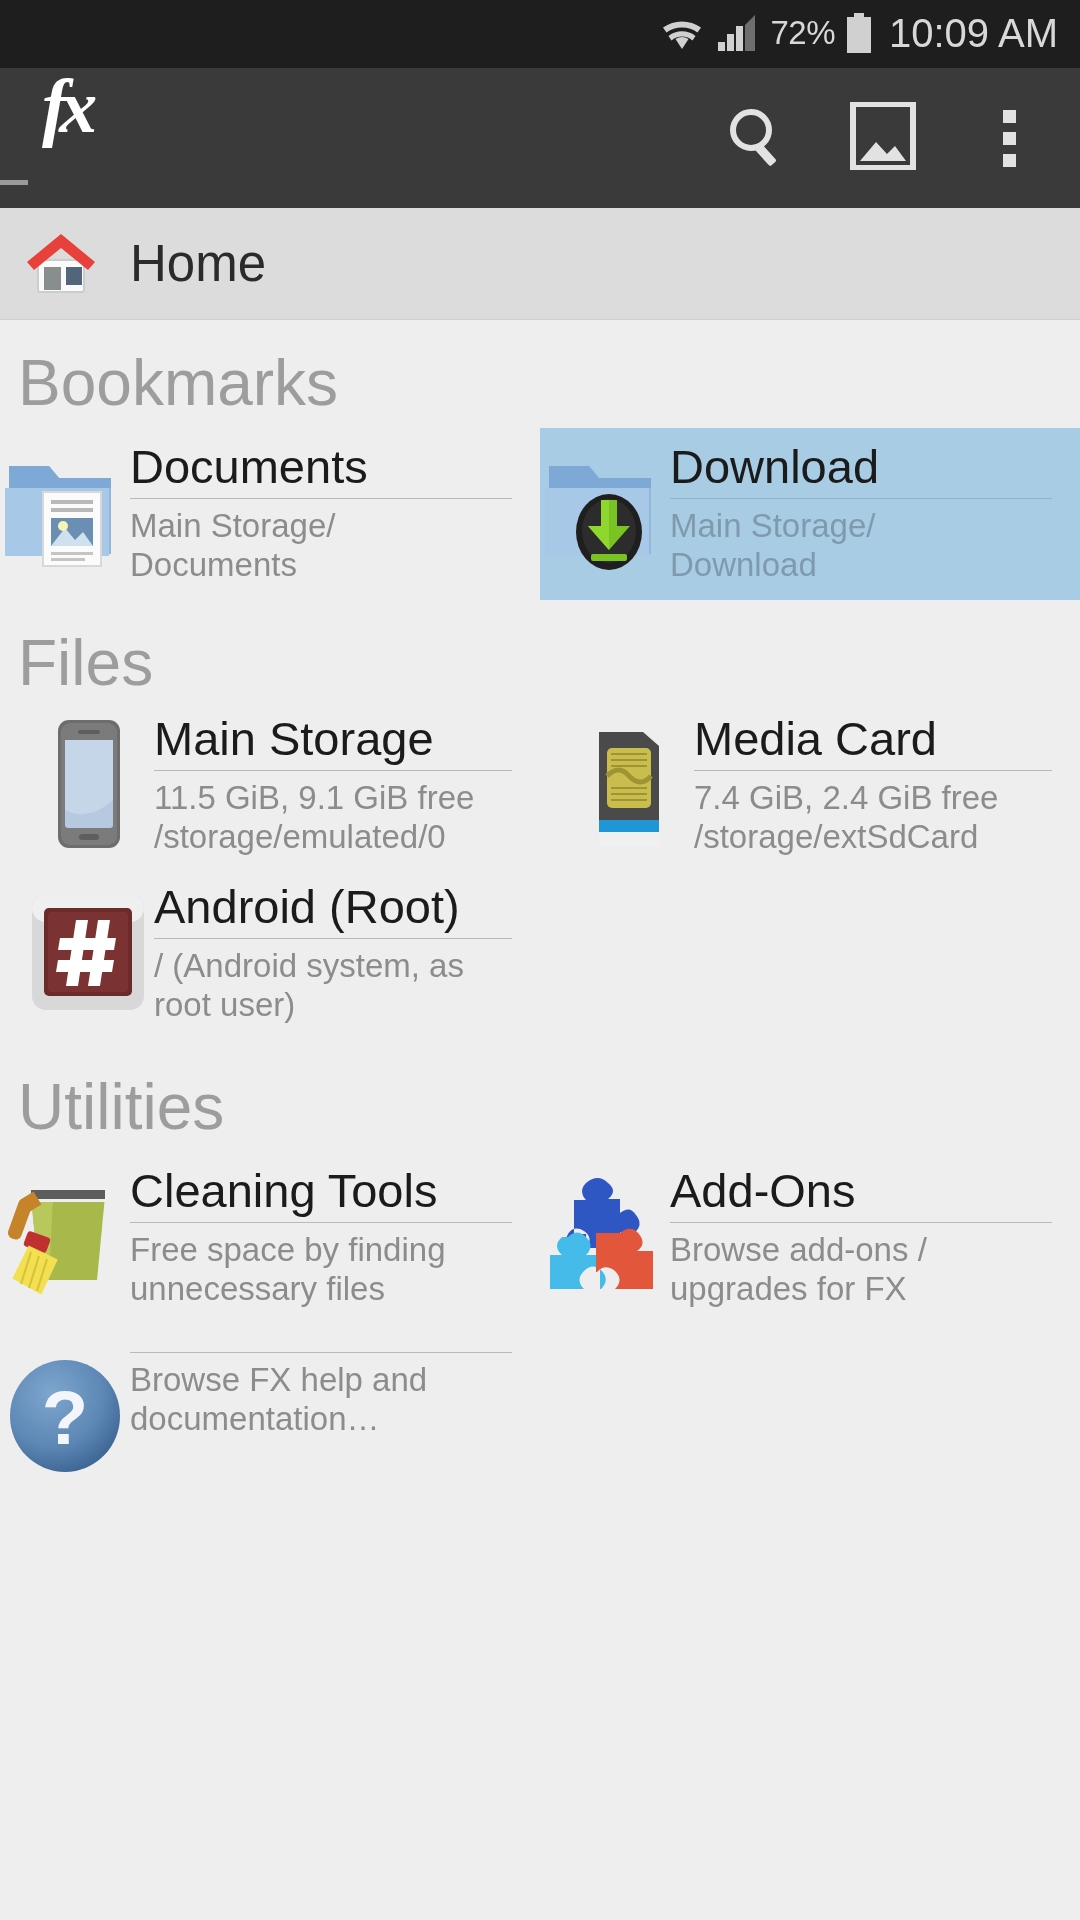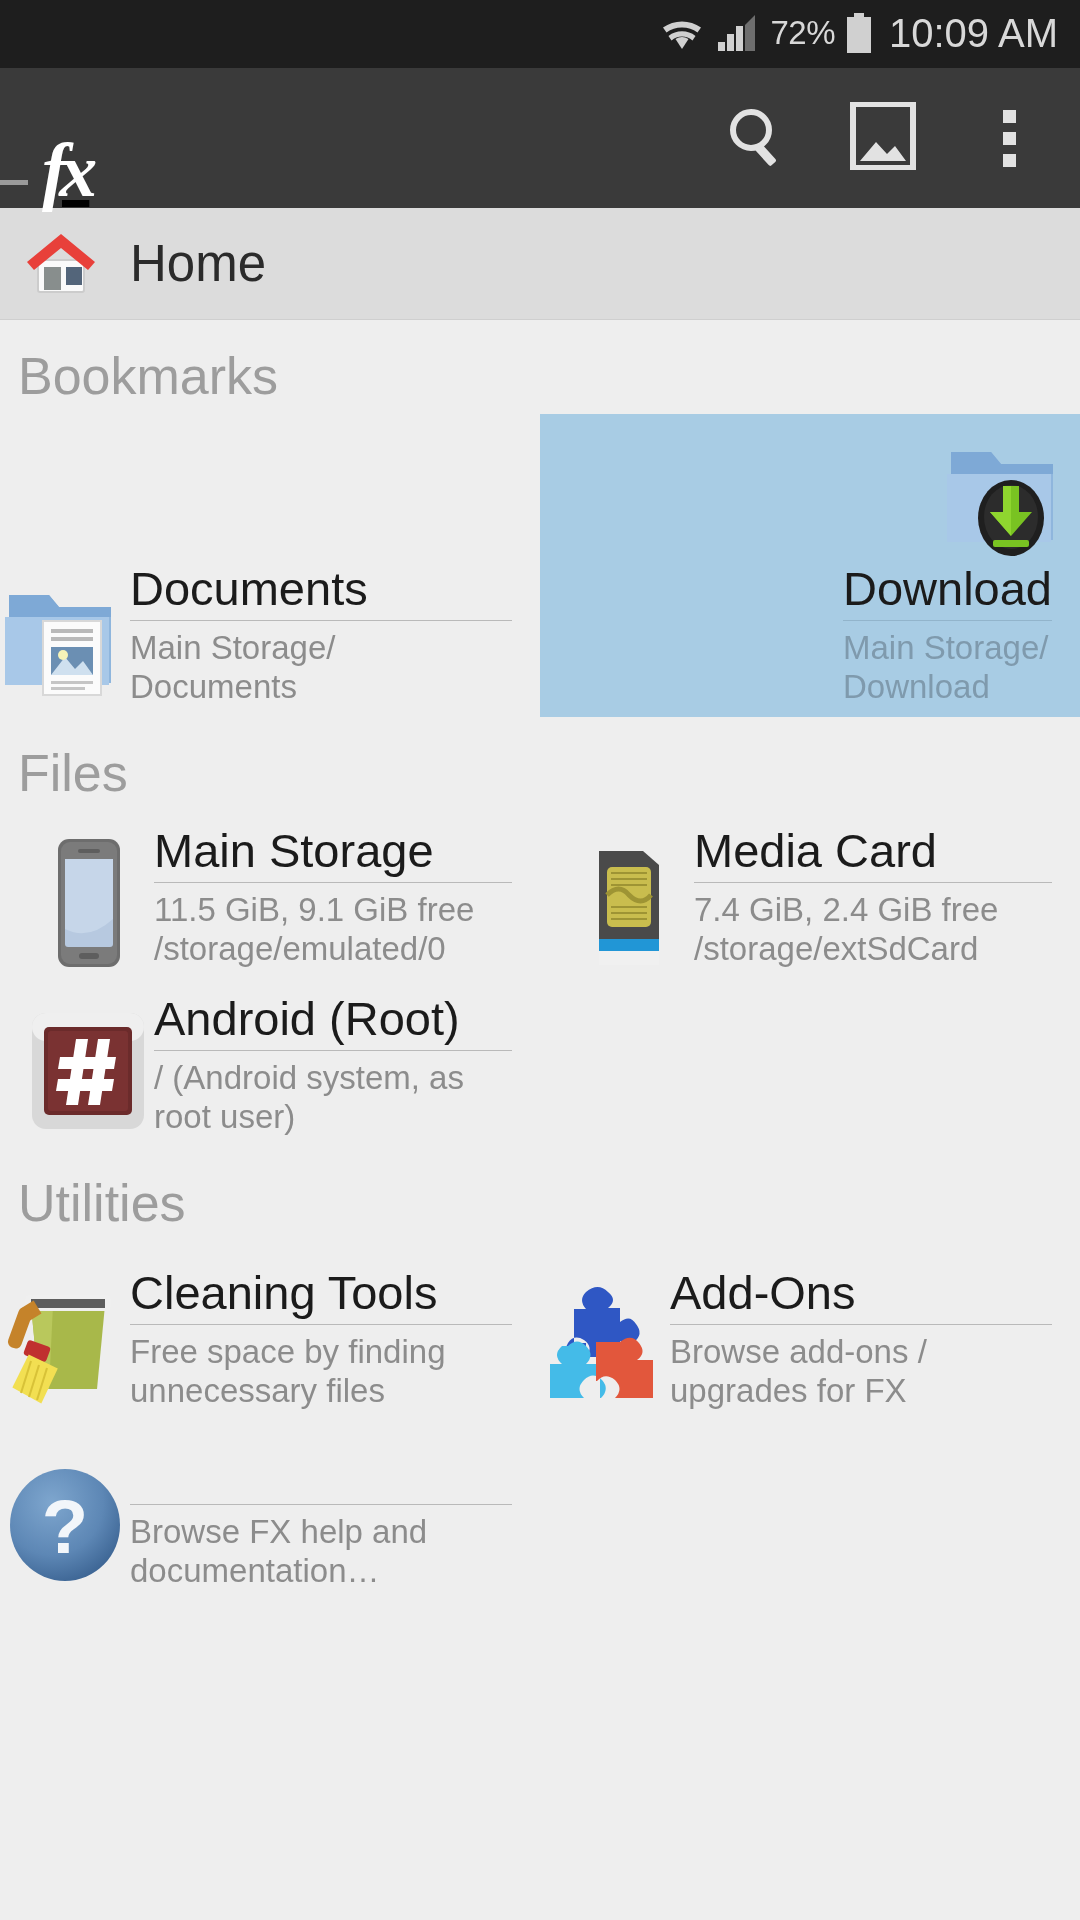--- a/index.html
+++ b/index.html
@@ -28,23 +28,22 @@
   #battery-icon { margin-right: 16px; margin-bottom: 2px; }
   #status-clock {
     color: #d8d8d8; font-size: 40px; letter-spacing: 0px;
     font-weight: 300; margin-bottom: 2px;
   }
 
   
   #action-bar {
     height: 140px; width: 1080px;
     background: #3a3a3a;
-    display: flex; align-items: flex-end;
+    display: flex; align-items: flex-start;
     position: relative;
-    text-decoration: underline;
   }
   #drawer-dash {
     position: absolute; left: 0px; top: 112px;
     width: 28px; height: 5px; background: #9a9a9a;
   }
   #app-logo {
     margin-left: 42px;
     color: #ffffff;
     font-family: "Liberation Serif", serif;
     font-style: italic; font-weight: bold;
@@ -73,31 +72,31 @@
     border-bottom: 1px solid #cfcfcf;
   }
   #home-icon { margin-left: 24px; width: 74px; height: 70px; }
   #breadcrumb-label {
     margin-left: 32px; font-size: 51px; color: #2b2b2b; font-weight: 300;
   }
 
   
   #content { width: 1080px; background: #eeeeee; }
   .section-header {
-    font-size: 52px; color: #9d9d9d; font-weight: 300;
+    font-size: 64px; color: #9d9d9d; font-weight: 300;
     padding: 26px 0 8px 18px; letter-spacing: 0px;
   }
   .grid { display: flex; flex-wrap: wrap; width: 1080px; }
   .cell {
     width: 540px; min-height: 172px;
-    display: flex; align-items: flex-end;
+    display: flex; align-items: flex-start;
     padding: 14px 8px 10px 0;
     position: relative;
   }
-  .cell.selected { background: #a8cce4; flex-direction: column; }
+  .cell.selected { background: #a8cce4; }
   .cell-icon {
     width: 130px; min-width: 130px; height: 132px;
     display: flex; align-items: center; justify-content: center;
     margin-top: 4px;
   }
   .cell-body { flex: 1; padding-right: 20px; }
   .cell-title {
     font-size: 47px; color: #1b1b1b; font-weight: 300;
     line-height: 1.06; white-space: nowrap;
   }

